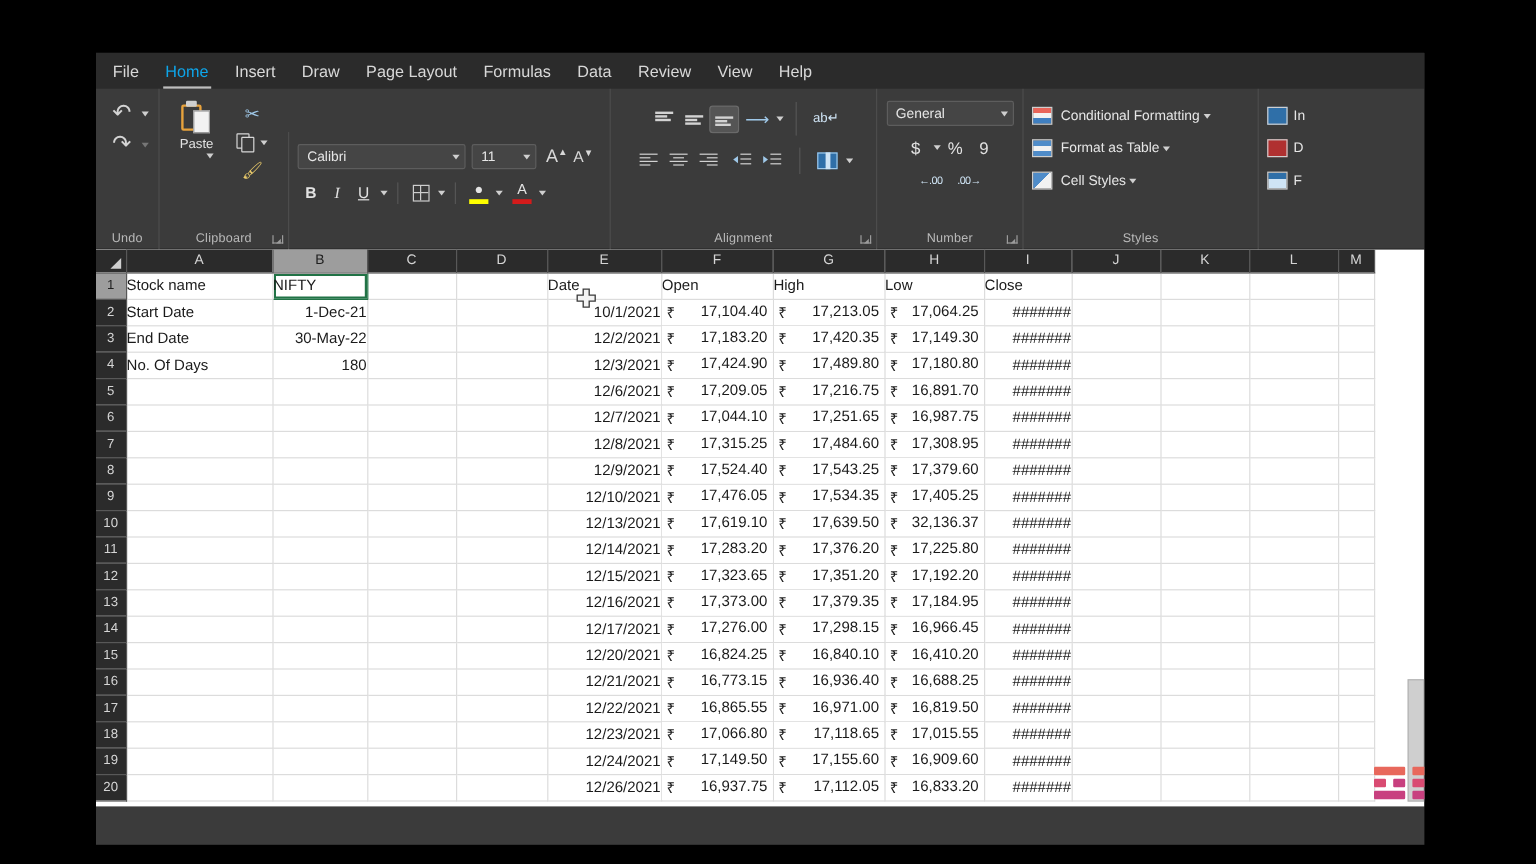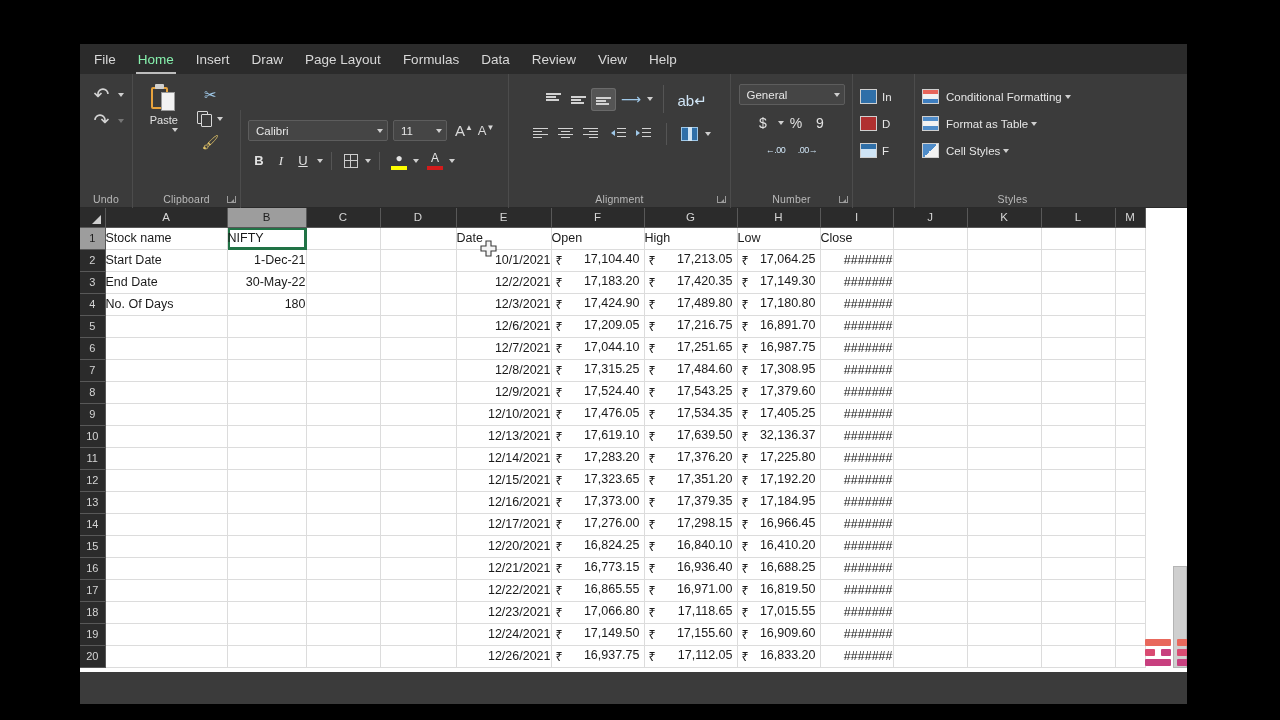--- a/index.html
+++ b/index.html
@@ -21,21 +21,21 @@
 
   
   .menubar {
     height: 30px; background: #2b2b2b;
     display: flex; align-items: center; padding-left: 3px;
   }
   .menuitem {
     font-size: 13.5px; color: #d8d8d8;
     padding: 5px 11px 4px 11px; position: relative; white-space: nowrap;
   }
-  .menuitem.active { color: #86efac; }
+  .menuitem.active { color: #0ea5e9; }
   .menuitem.active::after {
     content: ""; position: absolute; left: 9px; right: 9px; bottom: -3px;
     height: 2px; background: #bdbdbd;
   }
 
   
   .ribbon {
     height: 134px; background: #3b3b3b; display: flex;
     position: relative; border-bottom: 1px solid #2a2a2a;
   }
@@ -134,21 +134,21 @@
 
   
   .g-align { width: 222px; }
   .al { width: 15px; height: 12px; position: relative; }
   .al s { position: absolute; height: 1.6px; background: #d2d2d2; left: 0; }
   .abtn { width: 25px; height: 23px; }
   .indent-ico { width: 15px; height: 12px; position: relative; }
   .indent-ico s { position: absolute; height: 1.6px; background: #d2d2d2; right: 0; }
   .indent-ico u { position: absolute; left: 0; top: 2.5px; width: 0; height: 0;
     border-top: 3.5px solid transparent; border-bottom: 3.5px solid transparent; }
-  .wrap-ico { width: 17px; height: 15px; position: relative; color: #cfe4f5; font-size: 15px; }
+  .wrap-ico { width: 17px; height: 15px; position: relative; color: #cfe4f5; font-size: 11px; }
   .merge-ico {
     width: 17px; height: 14px; background: #2f6fa8;
     border: 1px solid #9fc8e8; position: relative;
   }
   .merge-ico::before {
     content: ""; position: absolute; left: 5.5px; top: -1px; bottom: -1px;
     width: 4px; background: #cfe4f5;
   }
 
   
@@ -484,52 +484,52 @@
             <span class="dec-ico ic">←.00</span>
           </div>
           <div class="btn" style="width:22px;height:18px">
             <span class="dec-ico ic">.00→</span>
           </div>
         </div>
         <div class="group-label">Number</div>
         <div class="grow"></div>
       </div>
 
-      <div class="group g-cells">
-        <div class="sty-row">
-          <span class="cell-ico"></span>
-          <span class="sty-lbl">In</span>
-        </div>
-        <div class="sty-row">
-          <span class="cell-ico del"></span>
-          <span class="sty-lbl">D</span>
-        </div>
-        <div class="sty-row">
-          <span class="cell-ico fmt"></span>
-          <span class="sty-lbl">F</span>
-        </div>
-      </div>
-
       <div class="group g-sty">
         <div class="sty-row">
           <span class="sty-ico cf"></span>
           <span class="sty-lbl">Conditional Formatting</span>
           <i class="caret"></i>
         </div>
         <div class="sty-row">
           <span class="sty-ico ft"></span>
           <span class="sty-lbl">Format as Table</span>
           <i class="caret"></i>
         </div>
         <div class="sty-row">
           <span class="sty-ico cs"></span>
           <span class="sty-lbl">Cell Styles</span>
           <i class="caret"></i>
         </div>
         <div class="group-label">Styles</div>
+      </div>
+
+      <div class="group g-cells">
+        <div class="sty-row">
+          <span class="cell-ico"></span>
+          <span class="sty-lbl">In</span>
+        </div>
+        <div class="sty-row">
+          <span class="cell-ico del"></span>
+          <span class="sty-lbl">D</span>
+        </div>
+        <div class="sty-row">
+          <span class="cell-ico fmt"></span>
+          <span class="sty-lbl">F</span>
+        </div>
       </div>
     </div>
 
 
     <div class="gridwrap">
       <table class="sheet">
         <thead>
           <tr>
             <th class="corner"></th>
           <th class="colhead" style="width: 122px;">A</th>

